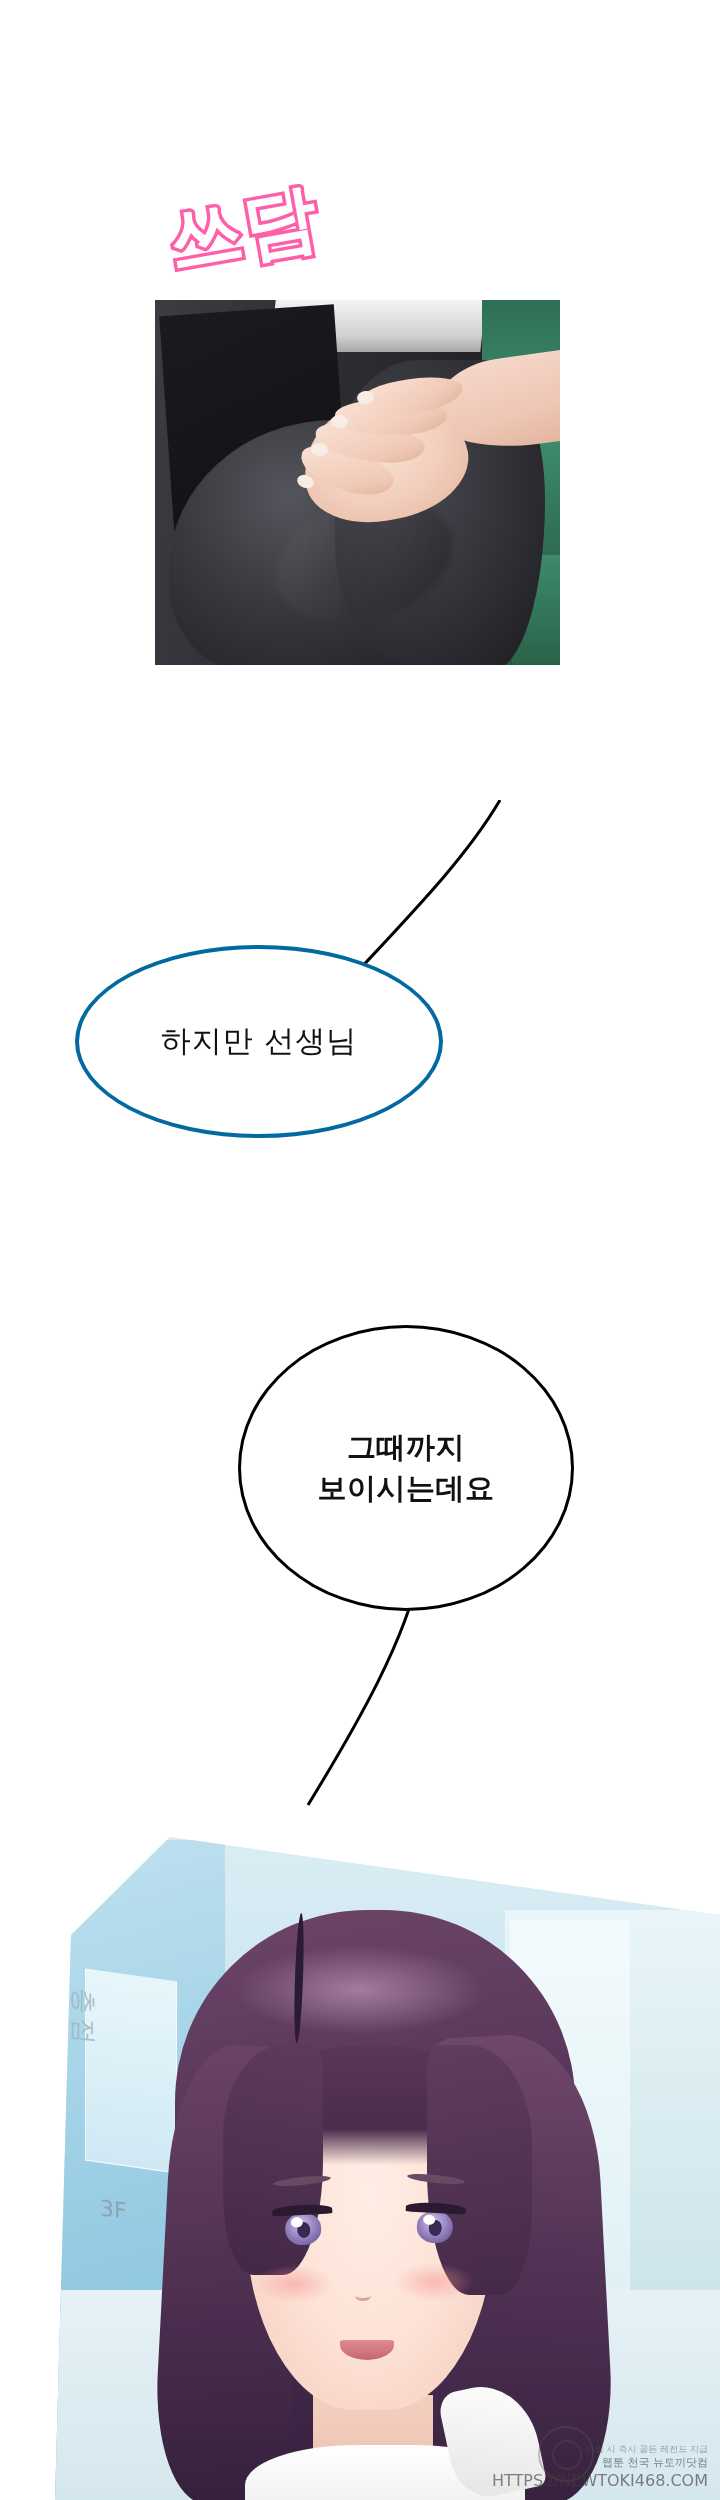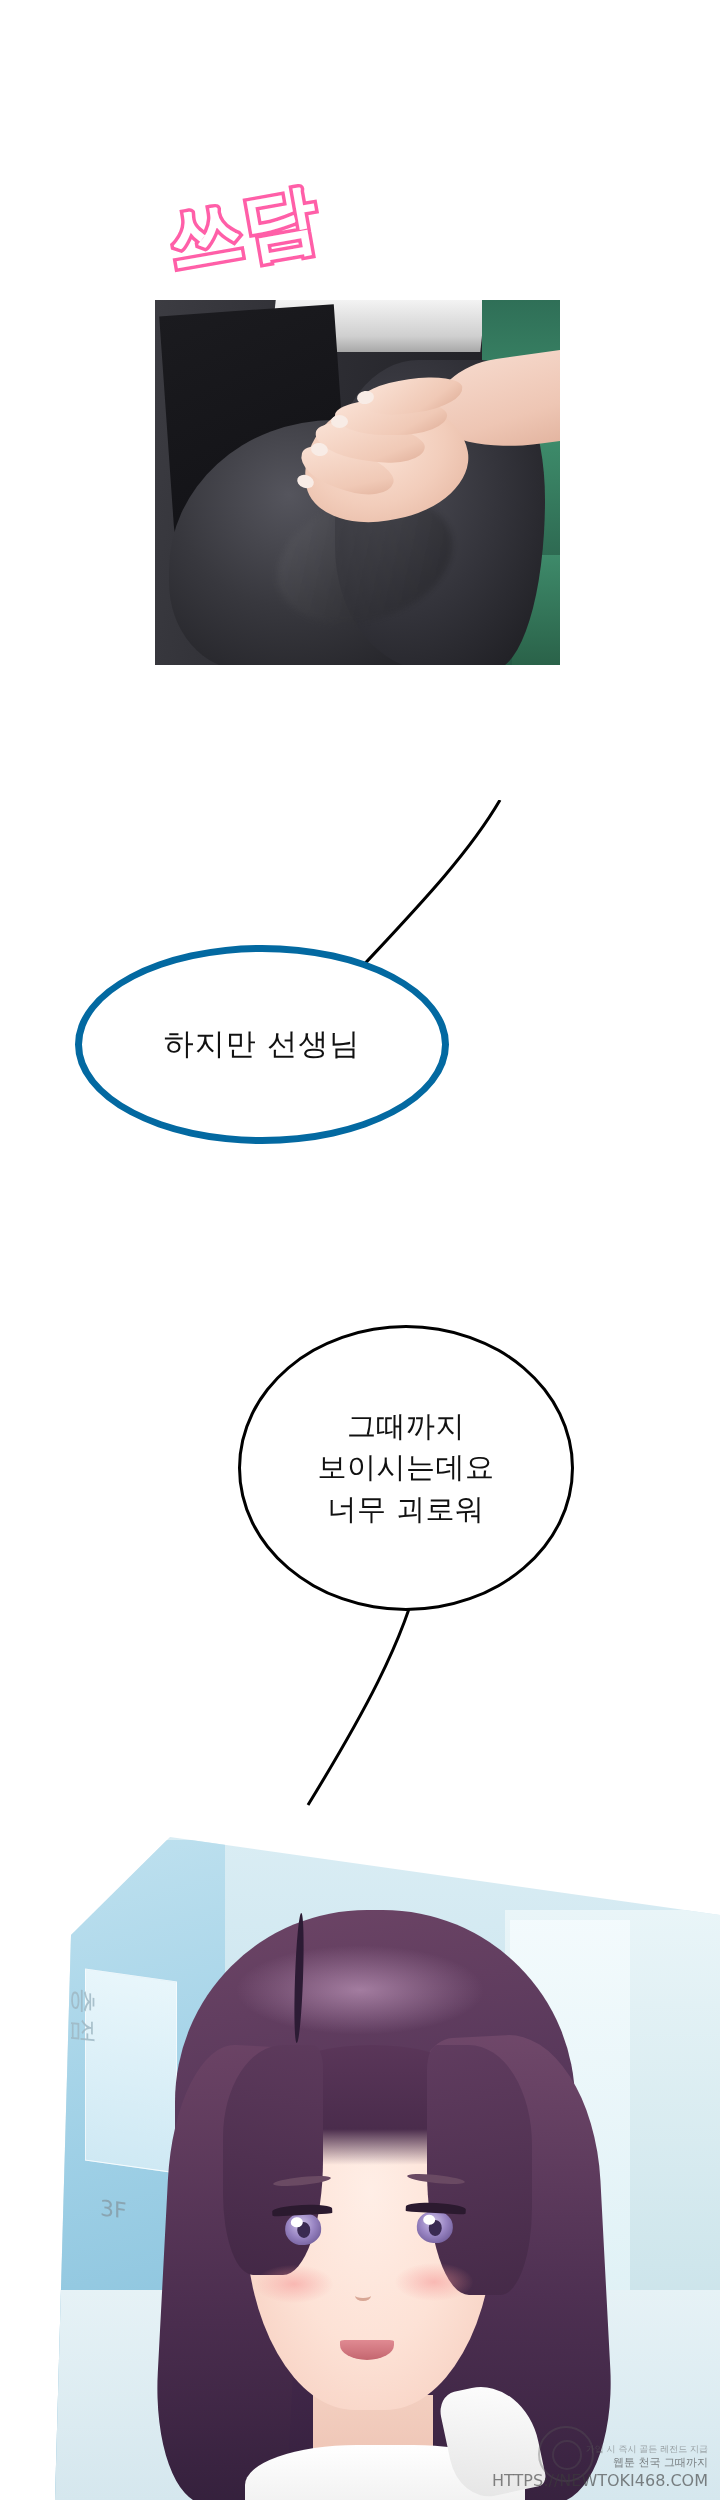--- a/index.html
+++ b/index.html
@@ -145,21 +145,21 @@
   }
 
   
   .bubble1 {
     position: absolute;
     left: 75px;
     top: 945px;
     width: 360px;
     height: 185px;
     background: #ffffff;
-    border: 7px solid #0369a1;
+    border: 4px solid #0369a1;
     border-radius: 50% / 50%;
     display: flex;
     align-items: center;
     justify-content: center;
   }
   .bubble1 .txt {
     font-size: 30px;
     color: #111111;
     letter-spacing: 1px;
     white-space: nowrap;
@@ -181,20 +181,21 @@
     width: 330px;
     height: 280px;
     background: #ffffff;
     border: 3px solid #000000;
     border-radius: 50% / 50%;
     display: flex;
     align-items: center;
     justify-content: center;
     text-align: center;
     z-index: 5;
+    font-weight: bold;
   }
   .bubble2 .txt {
     font-size: 29px;
     color: #111111;
     line-height: 1.42;
     letter-spacing: 0.5px;
   }
   .tail2 {
     position: absolute;
     left: 300px;
@@ -506,21 +507,20 @@
   </div>
 
   <svg class="tail2" viewBox="0 0 160 240">
     <path d="M120 0 C 105 70, 60 150, 8 235" stroke="#000" stroke-width="3" fill="none"></path>
   </svg>
 
   <div class="bubble2">
     <div class="txt">
       <div>그때까지</div>
       <div>보이시는데요</div>
-      <div>너무 괴로워</div>
     </div>
   </div>
 
   <div class="panel2">
     <div class="p2-clip">
       <div class="p2-wall-l"></div>
       <div class="p2-sign"></div>
       <div class="p2-sign-txt">층점</div>
       <div class="p2-3f">3F</div>
       <div class="p2-small">되는열</div>
@@ -562,17 +562,17 @@
       <div class="blush blush-l"></div>
       <div class="blush blush-r"></div>
       <div class="nose"></div>
       <div class="mouth"></div>
     </div>
   </div>
 
   <div class="wm-circle"></div>
   <div class="wm">
     <div class="l1">가입 시 즉시 골든 레전드 지급</div>
-    <div class="l2">웹툰 천국 그때까지</div>
+    <div class="l2">웹툰 천국 뉴토끼닷컴</div>
     <div class="l3">HTTPS://NEWTOKI468.COM</div>
   </div>
 
 </div>
 
 </body></html>

